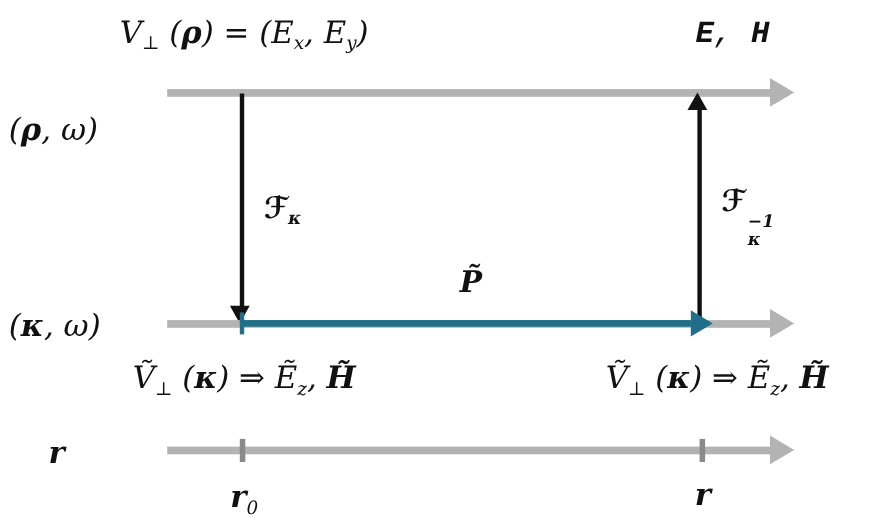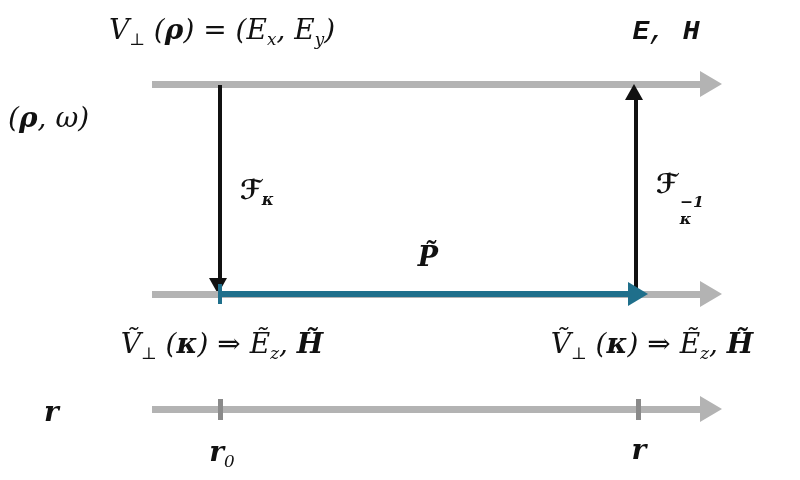--- a/index.html
+++ b/index.html
@@ -111,20 +111,21 @@
   <div class="vhead-down" style="left:209px; top:278px;"></div>
   <div class="lbl op" style="left:240px; top:174px;font-style:italic;"><span class="cal">ℱ</span><span class="sub bi">κ</span></div>
 
   <div class="vshaft" style="left:634px; top:100px; height:192px;"></div>
   <div class="vhead-up" style="left:625px; top:84px;"></div>
   <div class="lbl op" style="left:656px; top:168px;"><span class="cal">ℱ</span><span class="stack">
         <span class="ssup">−1</span>
         <span class="ssub">κ</span>
       </span></div>
 
+  <div class="lbl" style="left:8px; top:280px;"><span>(</span><span class="bi">κ</span><span>, </span><span>ω</span><span>)</span></div>
   <div class="axis" style="left:152px; top:291px; width:548px;"></div>
   <div class="axis-head" style="left:700px; top:281px;"></div>
 
   <div class="pstart" style="left:218px; top:284px;"></div>
   <div class="pshaft" style="left:220px; top:291px; width:408px;"></div>
   <div class="phead" style="left:628px; top:282px;"></div>
   <div class="lbl big center" style="left:428px; top:241px; font-weight:bold;"><span class="bi">P̃</span></div>
 
   <div class="lbl center" style="left:222px; top:328px;"><span>Ṽ</span><span class="sub">⊥</span><span> (</span><span class="bi">κ</span><span>) ⇒ </span><span>Ẽ</span><span class="sub">z</span><span>, </span><span class="bi">H̃</span></div>
   <div class="lbl center" style="left:652px; top:328px;"><span>Ṽ</span><span class="sub">⊥</span><span> (</span><span class="bi">κ</span><span>) ⇒ </span><span>Ẽ</span><span class="sub">z</span><span>, </span><span class="bi">H̃</span></div>

